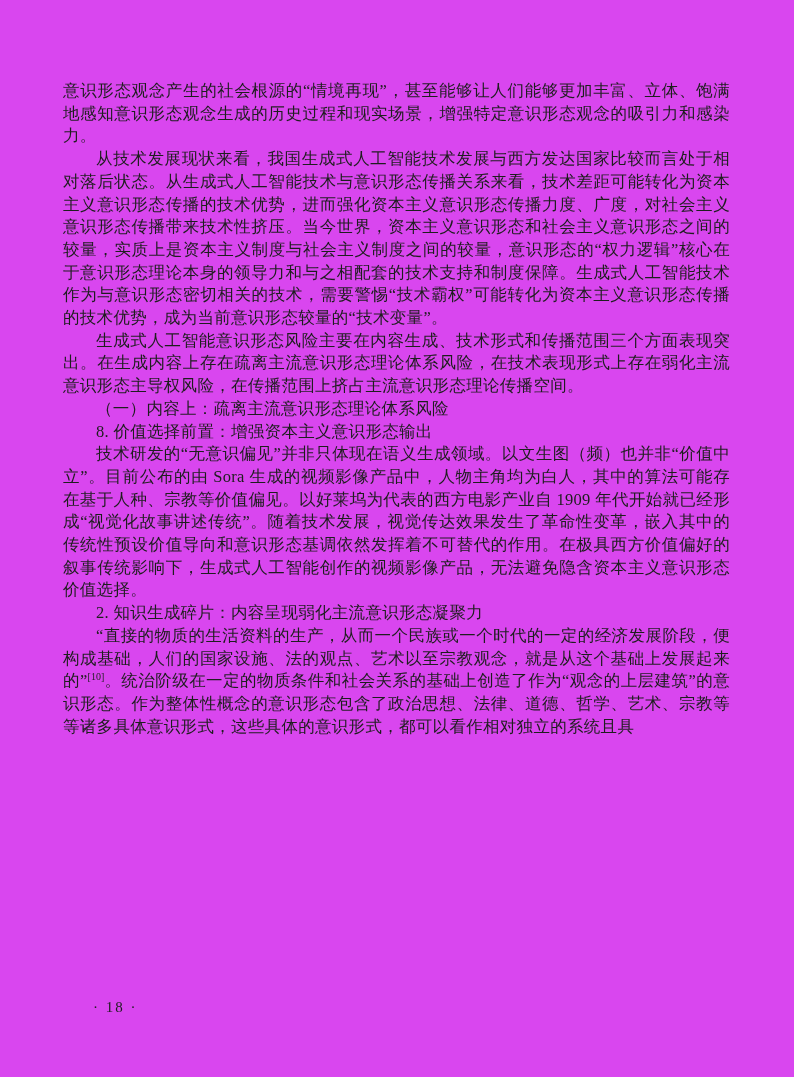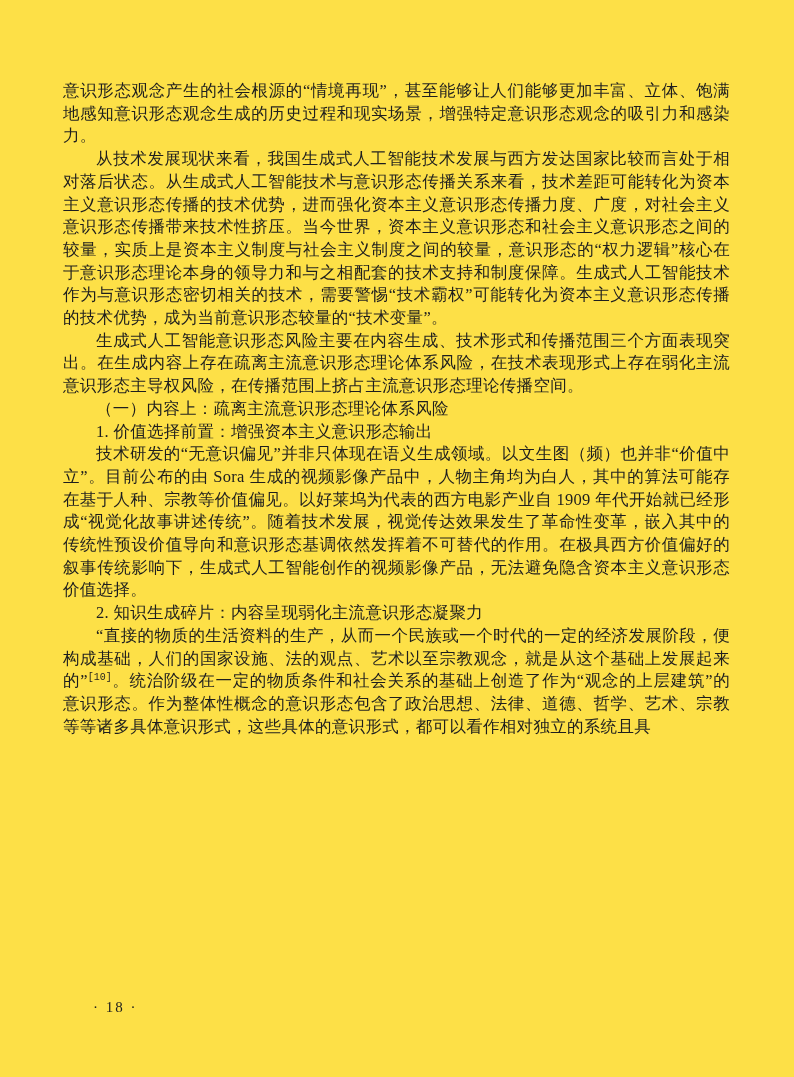--- a/index.html
+++ b/index.html
@@ -5,21 +5,21 @@
   html, body {
     margin: 0;
     padding: 0;
     background: #fbfbf9;
   }
   .page {
     position: relative;
     width: 794px;
     height: 1077px;
     box-sizing: border-box;
-    background: #fde047;
+    background: #d946ef;
     color: #1e1e1e;
     font-family: "Liberation Serif", "DejaVu Serif", serif;
     font-size: 16.5px;
     line-height: 22.7px;
     padding: 80px 64px 0 63px;
     overflow: hidden;
   }
   .page p {
     margin: 0;
     text-align: justify;
@@ -35,21 +35,20 @@
     font-size: 17px;
     margin: 9px 0 9px 0;
     text-indent: 2em;
     letter-spacing: 0.5px;
   }
   .citation-ref {
     font-size: 10px;
     line-height: 0;
     vertical-align: super;
     letter-spacing: 0;
-    font-family: Liberation Mono, monospace;
   }
   .page-number {
     position: absolute;
     left: 82px;
     bottom: 58px;
     font-size: 15px;
     letter-spacing: 2px;
     margin-left: 11px;
   }
 </style>
@@ -60,21 +59,21 @@
 
   <p class="no-indent">意识形态观念产生的社会根源的“情境再现”，甚至能够让人们能够更加丰富、立体、饱满地感知意识形态观念生成的历史过程和现实场景，增强特定意识形态观念的吸引力和感染力。</p>
 
   <p>从技术发展现状来看，我国生成式人工智能技术发展与西方发达国家比较而言处于相对落后状态。从生成式人工智能技术与意识形态传播关系来看，技术差距可能转化为资本主义意识形态传播的技术优势，进而强化资本主义意识形态传播力度、广度，对社会主义意识形态传播带来技术性挤压。当今世界，资本主义意识形态和社会主义意识形态之间的较量，实质上是资本主义制度与社会主义制度之间的较量，意识形态的“权力逻辑”核心在于意识形态理论本身的领导力和与之相配套的技术支持和制度保障。生成式人工智能技术作为与意识形态密切相关的技术，需要警惕“技术霸权”可能转化为资本主义意识形态传播的技术优势，成为当前意识形态较量的“技术变量”。</p>
 
 
   <p>生成式人工智能意识形态风险主要在内容生成、技术形式和传播范围三个方面表现突出。在生成内容上存在疏离主流意识形态理论体系风险，在技术表现形式上存在弱化主流意识形态主导权风险，在传播范围上挤占主流意识形态理论传播空间。</p>
 
   <p>（一）内容上：疏离主流意识形态理论体系风险</p>
 
-  <p>1. 价值选择前置：增强资本主义意识形态输出</p>
+  <p>8. 价值选择前置：增强资本主义意识形态输出</p>
 
 
 
   <p>技术研发的“无意识偏见”并非只体现在语义生成领域。以文生图（频）也并非“价值中立”。目前公布的由 Sora 生成的视频影像产品中，人物主角均为白人，其中的算法可能存在基于人种、宗教等价值偏见。以好莱坞为代表的西方电影产业自 1909 年代开始就已经形成“视觉化故事讲述传统”。随着技术发展，视觉传达效果发生了革命性变革，嵌入其中的传统性预设价值导向和意识形态基调依然发挥着不可替代的作用。在极具西方价值偏好的叙事传统影响下，生成式人工智能创作的视频影像产品，无法避免隐含资本主义意识形态价值选择。</p>
 
   <p>2. 知识生成碎片：内容呈现弱化主流意识形态凝聚力</p>
 
   <p><span>“直接的物质的生活资料的生产，从而一个民族或一个时代的一定的经济发展阶段，便构成基础，人们的国家设施、法的观点、艺术以至宗教观念，就是从这个基础上发展起来的”</span><sup class="citation-ref">[10]</sup><span>。统治阶级在一定的物质条件和社会关系的基础上创造了作为“观念的上层建筑”的意识形态。作为整体性概念的意识形态包含了政治思想、法律、道德、哲学、艺术、宗教等等诸多具体意识形式，这些具体的意识形式，都可以看作相对独立的系统且具</span></p>
 
   <div class="page-number">· 18 ·</div>

